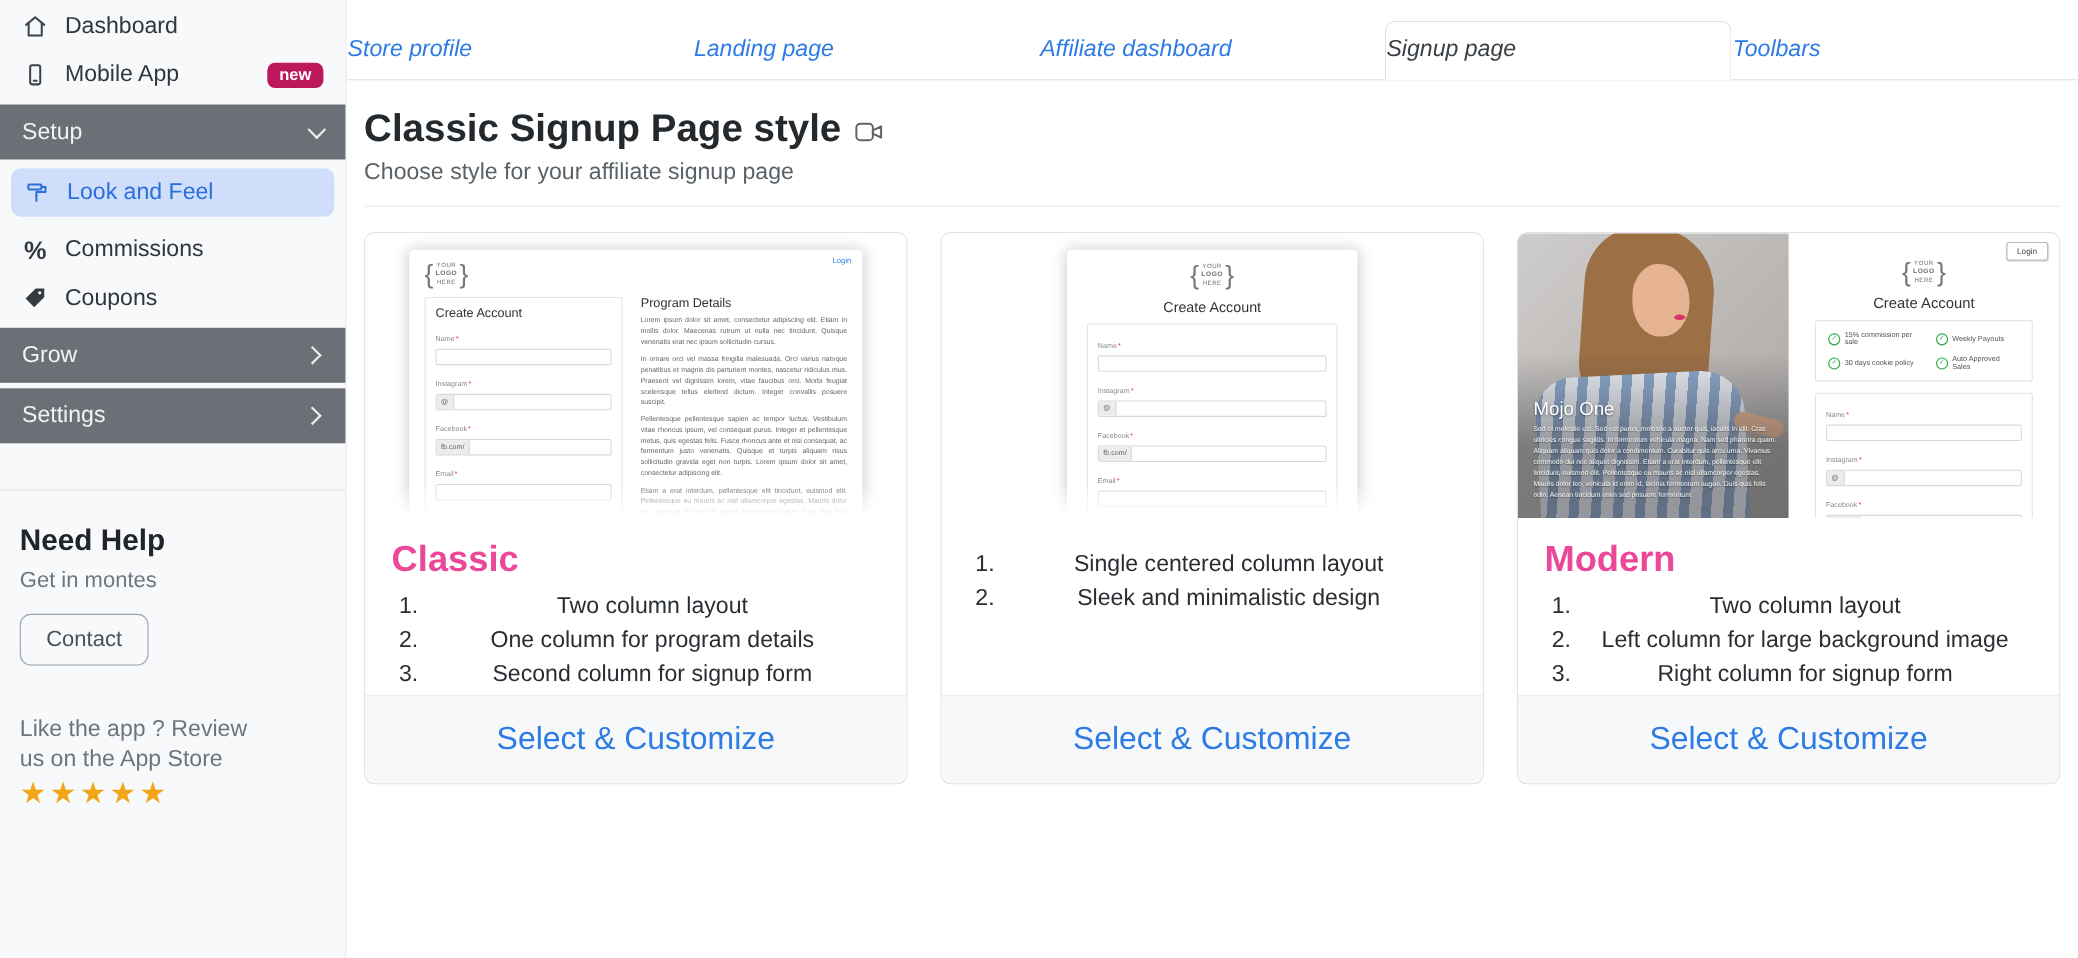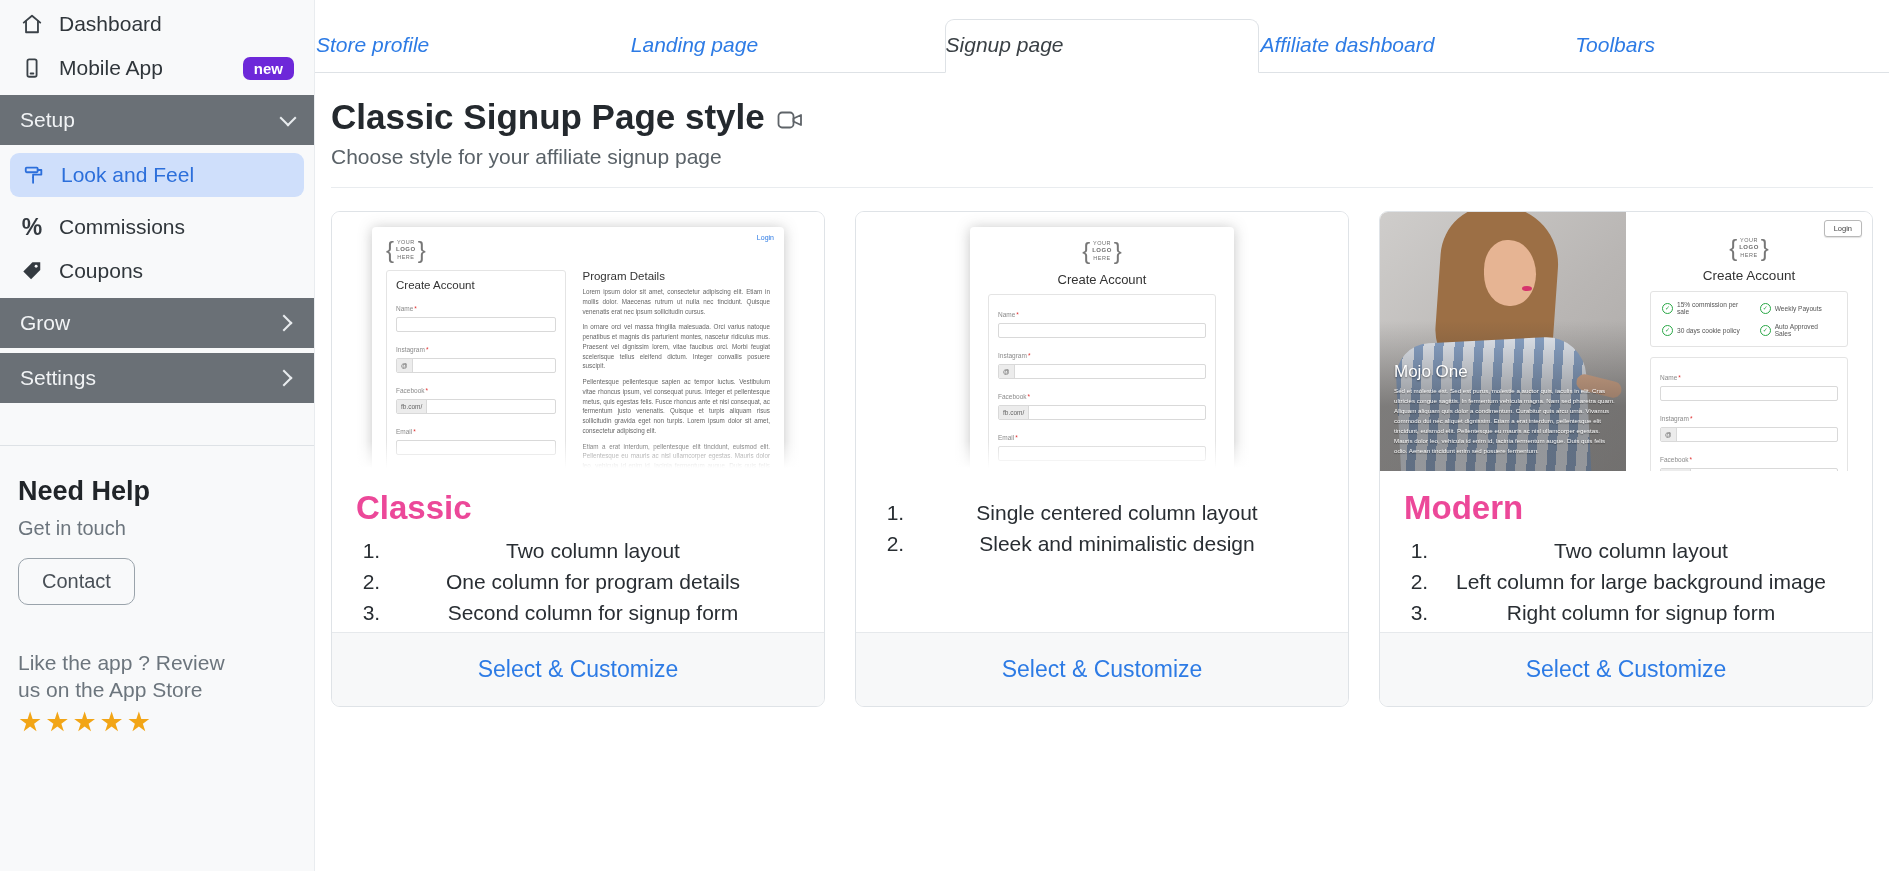--- a/index.html
+++ b/index.html
@@ -5,21 +5,21 @@
   html,body{margin:0;padding:0;background:#fff;}
   body{font-family:"Liberation Sans","DejaVu Sans",sans-serif;color:#212529;}
   .app{width:1889px;height:871px;display:flex;overflow:hidden;background:#fff;}
 
   
   .sidebar{width:315px;min-width:315px;background:#f8f9fa;border-right:1px solid #e9ecef;box-sizing:border-box;padding-top:2px;}
   .side-item{display:flex;align-items:center;gap:15px;padding:10px 20px;font-size:21px;color:#30363b;cursor:pointer;}
   .side-item .ic{width:24px;height:24px;display:flex;align-items:center;justify-content:center;flex:none;}
   .side-item .ic svg{width:22px;height:22px;}
   .pct{font-size:23px;font-weight:bold;color:#343a40;}
-  .badge-new{margin-left:auto;background:#6d28d9;color:#fff;font-size:15px;font-weight:bold;padding:4px 11px;border-radius:7px;line-height:1;}
+  .badge-new{margin-left:auto;background:#be185d;color:#fff;font-size:15px;font-weight:bold;padding:4px 11px;border-radius:7px;line-height:1;}
   .section-head{display:flex;align-items:center;background:#6a7076;color:#f1f3f5;font-size:21px;padding:13px 20px;margin:5px 0;cursor:pointer;}
   .section-head:first-of-type{margin-top:23px;}
   .chev{width:10px;height:10px;border-right:2px solid #e9ecef;border-bottom:2px solid #e9ecef;margin-left:auto;flex:none;}
   .chev.down{transform:rotate(45deg);margin-top:-4px;}
   .chev.right{transform:rotate(-45deg);margin-right:4px;}
   .side-item.active{background:#cfdffb;border-radius:9px;margin:8px 10px;padding:10px 10px 10px 12px;color:#2c6fdb;}
   .side-item.active .ic svg{stroke:#2c6fdb;}
   .side-divider{border-top:1px solid #dee2e6;margin:42px 0 0 0;}
   .help{padding:30px 18px 0 18px;}
   .help h3{font-size:27px;margin:0 0 10px 0;color:#212529;}
@@ -41,21 +41,21 @@
 
   .cards{display:grid;grid-template-columns:repeat(3,1fr);gap:30px;margin-top:23px;}
   .card{border:1px solid #dfe3e7;border-radius:9px;background:#fff;display:flex;flex-direction:column;overflow:hidden;}
   .card-body{padding:18px 24px 0 24px;flex:1;}
   .card-title-row{display:flex;align-items:flex-start;}
   .card-title{font-size:33px;font-weight:bold;color:#ec4899;margin:0;}
   .badge-active{margin-left:auto;background:#28a745;color:#fff;font-weight:bold;font-size:17px;padding:6px 15px;border-radius:10px;margin-top:6px;}
   .feat{margin:12px 0 0 0;padding-left:30px;font-size:21px;color:#292e33;text-align:center;}
   .feat li{margin-bottom:7px;}
   .card-footer{border-top:1px solid #e6e9ec;background:#f7f8f9;text-align:center;padding:23px 0;}
-  .cta{color:#2d7be5;font-size:23px;text-decoration:none;cursor:pointer;}
+  .cta{color:#2d7be5;font-size:29px;text-decoration:none;cursor:pointer;}
 
   
   .preview{height:259px;position:relative;overflow:hidden;background:#fff;}
   .fade{position:absolute;left:0;right:0;bottom:0;height:30px;background:linear-gradient(rgba(255,255,255,0),#ffffff 90%);pointer-events:none;}
   .mini-page{background:#fff;box-shadow:0 1px 14px rgba(90,90,90,.35);border-radius:4px;position:relative;box-sizing:border-box;}
   .logo{display:flex;align-items:center;color:#6d6d6d;}
   .logo .brace{font-size:24px;font-weight:300;color:#777;}
   .logo .ltxt{font-size:5.5px;letter-spacing:.5px;text-align:center;line-height:1.25;padding:0 2px;}
   .logo .ltxt b{font-size:6px;}
   .mini-login{position:absolute;top:7px;right:10px;font-size:7px;color:#2d7be5;}
@@ -165,34 +165,34 @@
 
     <div class="section-head">
       <span>Settings</span>
       <span class="chev right"></span>
     </div>
 
     <div class="side-divider"></div>
 
     <div class="help">
       <h3>Need Help</h3>
-      <div class="sub">Get in touch</div>
+      <div class="sub">Get in montes</div>
       <button class="contact-btn">Contact</button>
       <div class="review">Like the app ? Review us on the App Store</div>
       <div class="stars">★★★★★</div>
     </div>
   </aside>
 
   <main class="main">
 
     <nav class="tabs">
       <div class="tab">Store profile</div>
       <div class="tab">Landing page</div>
+      <div class="tab">Affiliate dashboard</div>
       <div class="tab active">Signup page</div>
-      <div class="tab">Affiliate dashboard</div>
       <div class="tab">Toolbars</div>
     </nav>
 
     <div class="content">
       <h1 class="page-title">
         <span>Classic Signup Page style</span>
         <svg viewBox="0 0 26 20" fill="none" stroke="#5f6469" stroke-width="1.8" stroke-linejoin="round">
             <rect x="1.5" y="2.5" width="15" height="15" rx="3.5"></rect>
             <path d="M16.5 8.5 24 5v10l-7.5-3.5z"></path>
           </svg>

